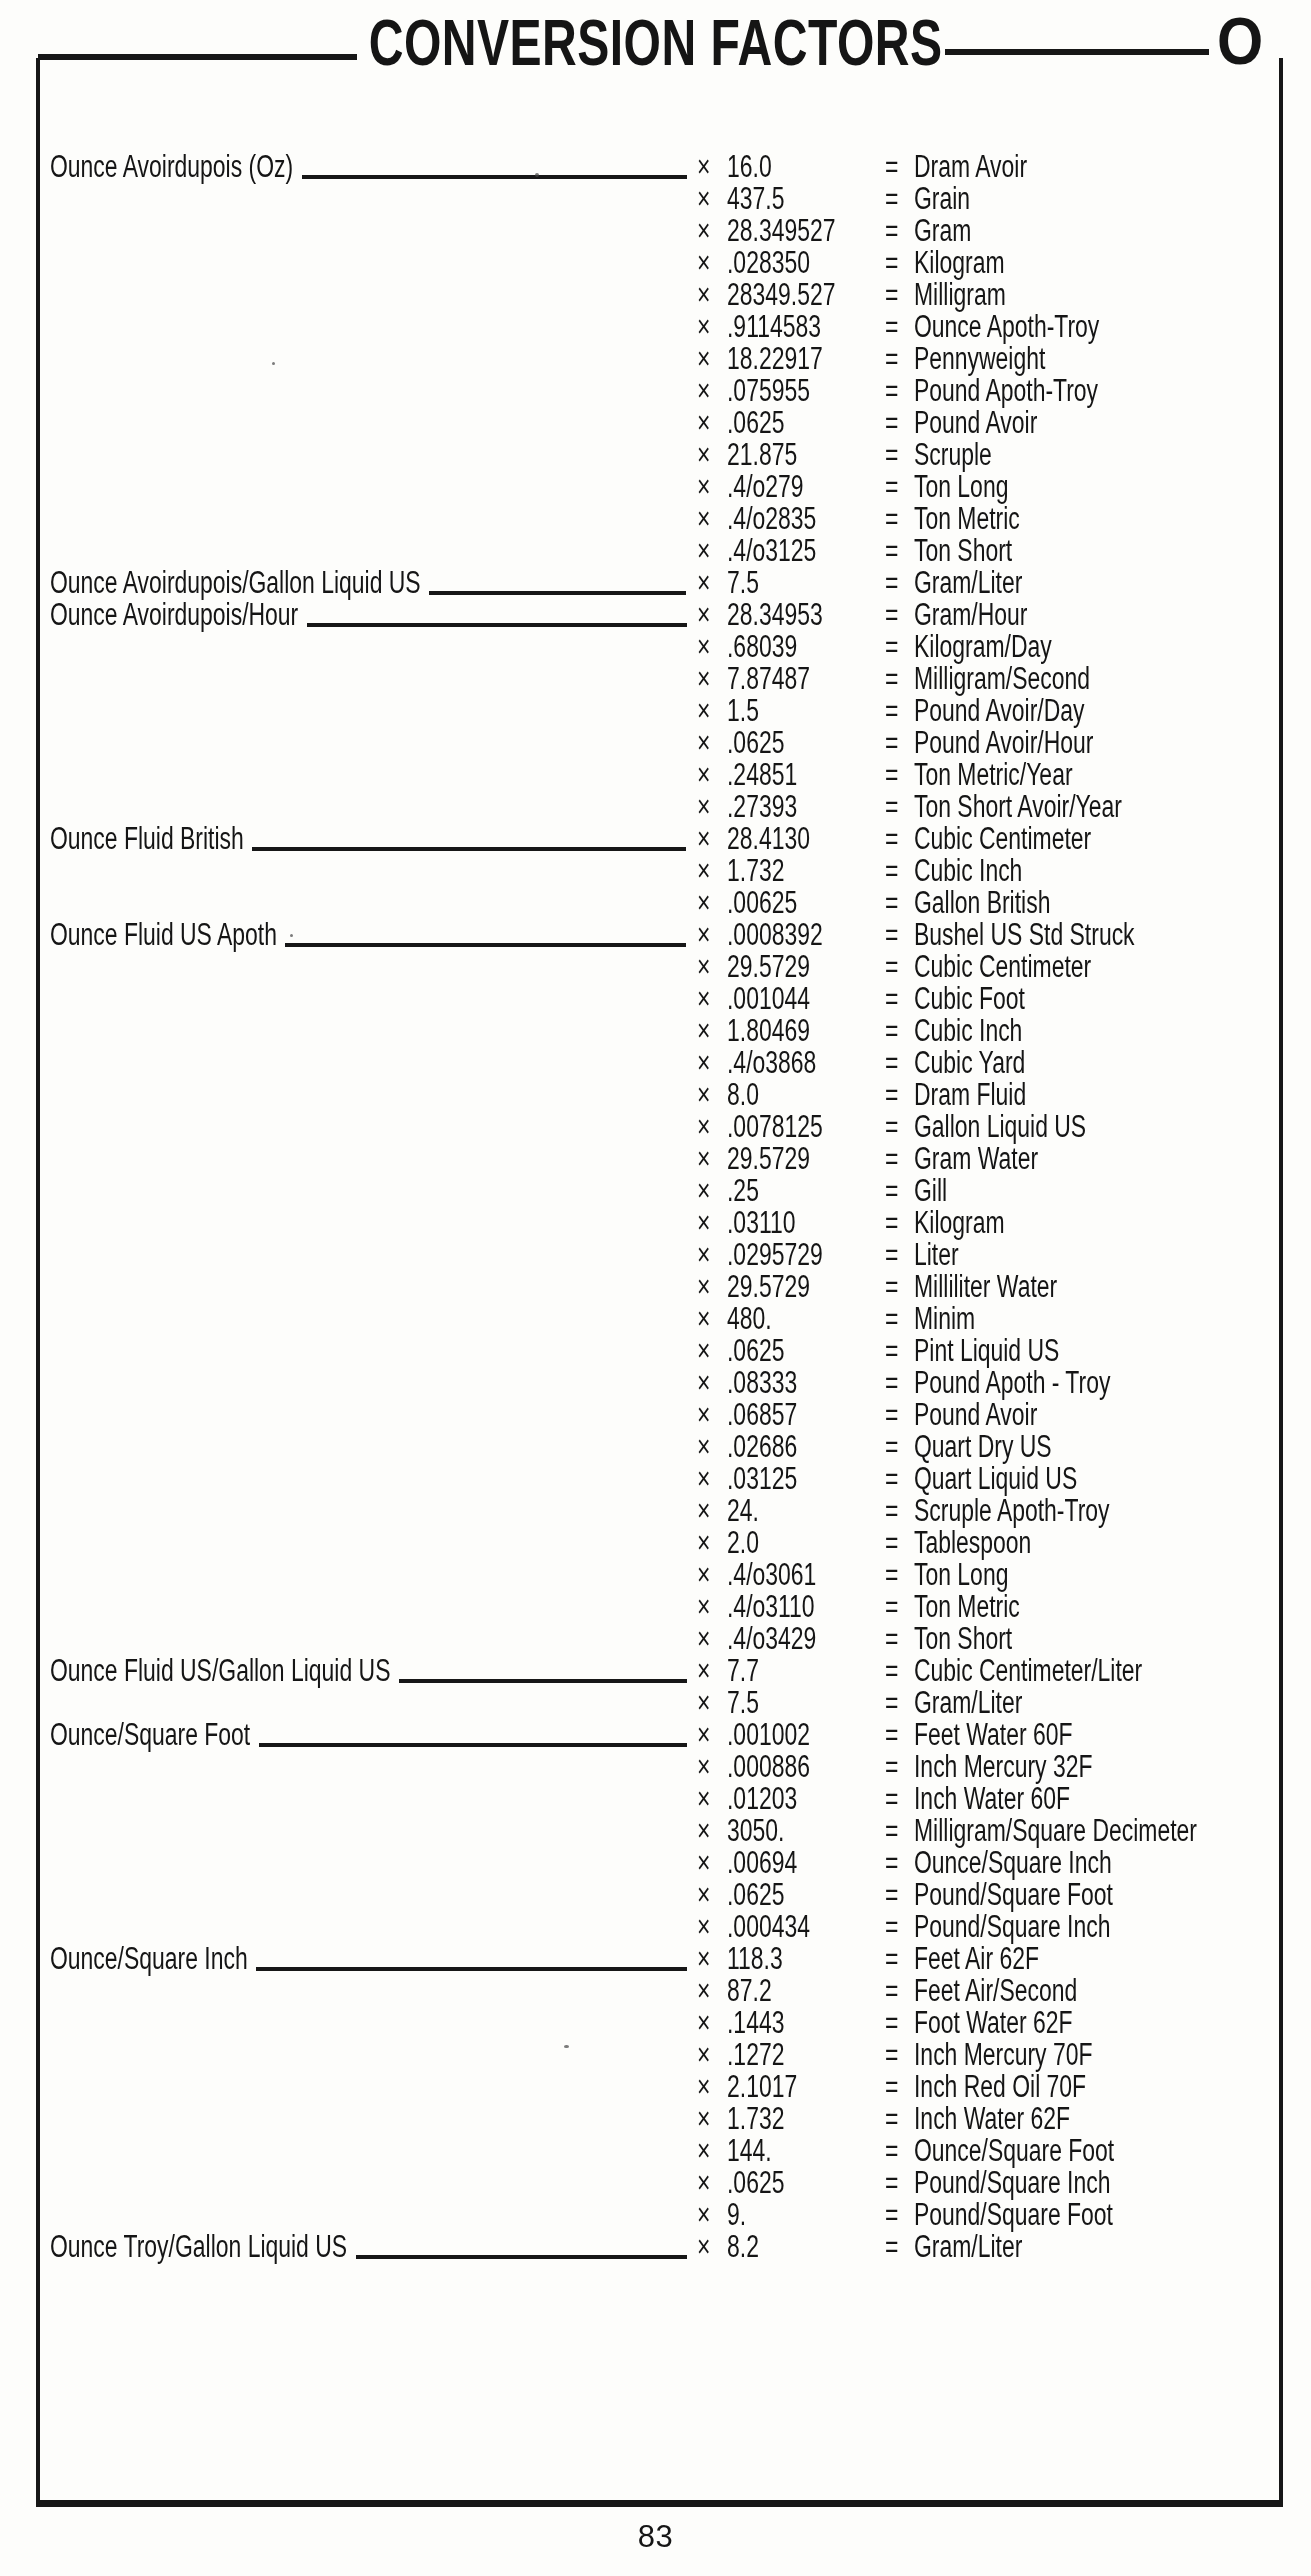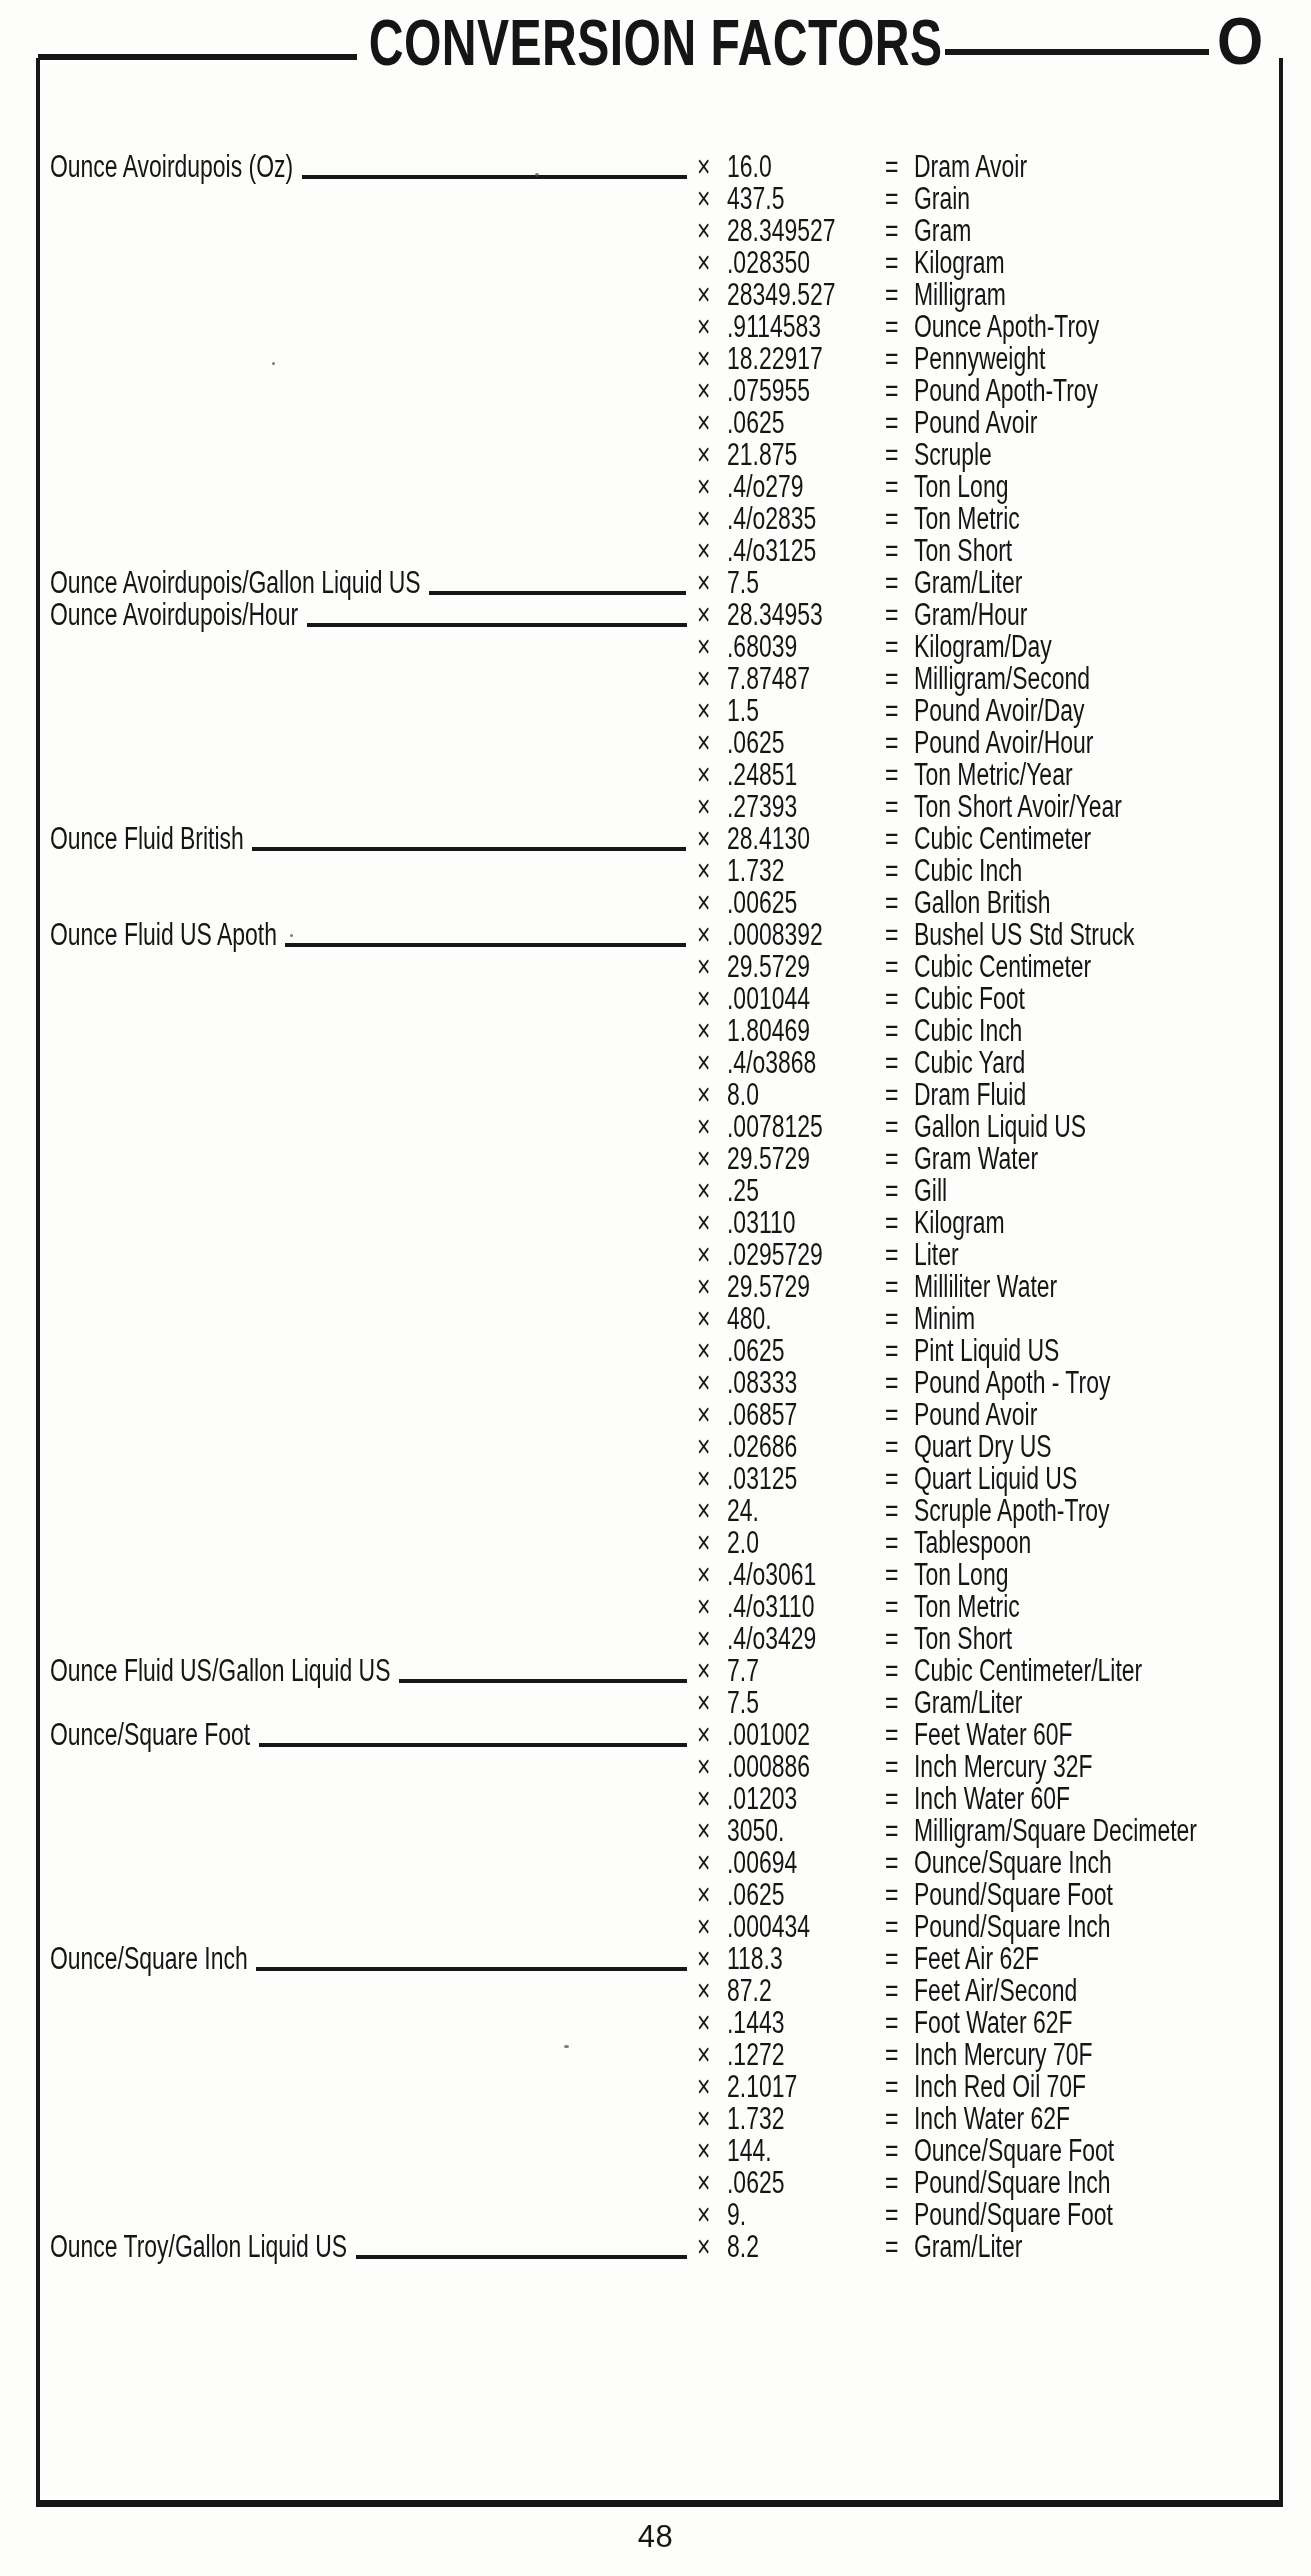--- a/index.html
+++ b/index.html
@@ -672,15 +672,15 @@
     <span class="eq">=</span>
     <span class="rval">Gram/Liter</span>
   </div>
 </div>
 
   <div class="speck s1"></div>
   <div class="speck s2"></div>
   <div class="speck s3"></div>
   <div class="speck s4"></div>
 
-  <div class="pageno">48</div>
+  <div class="pageno">83</div>
 </div>
 
 
 </body></html>

